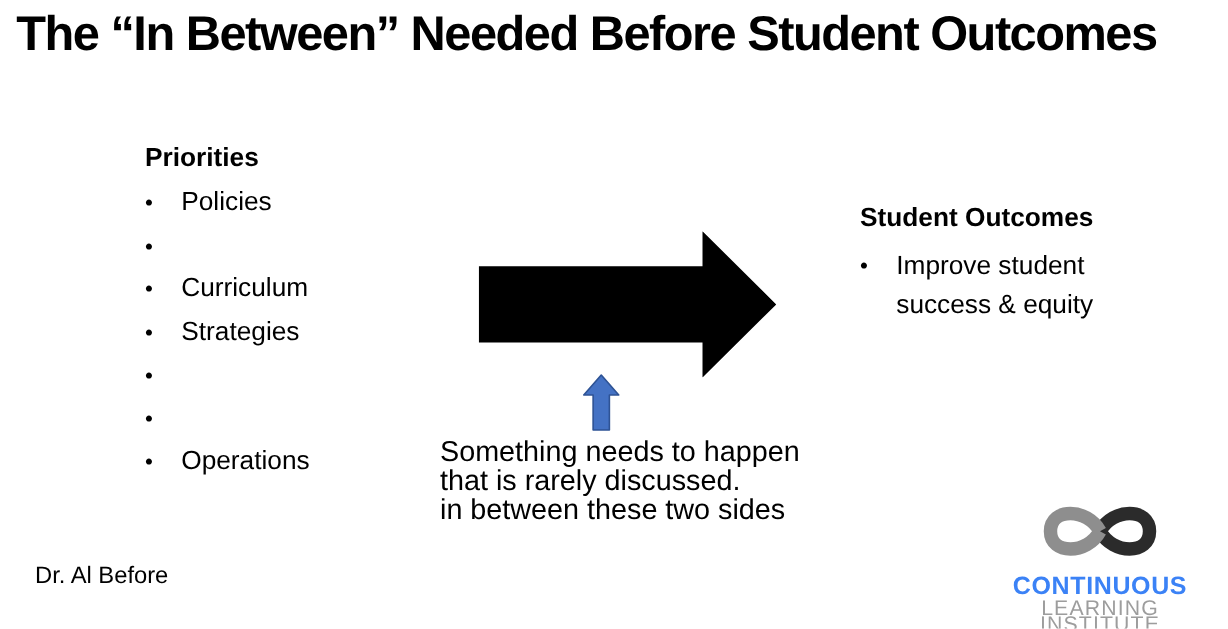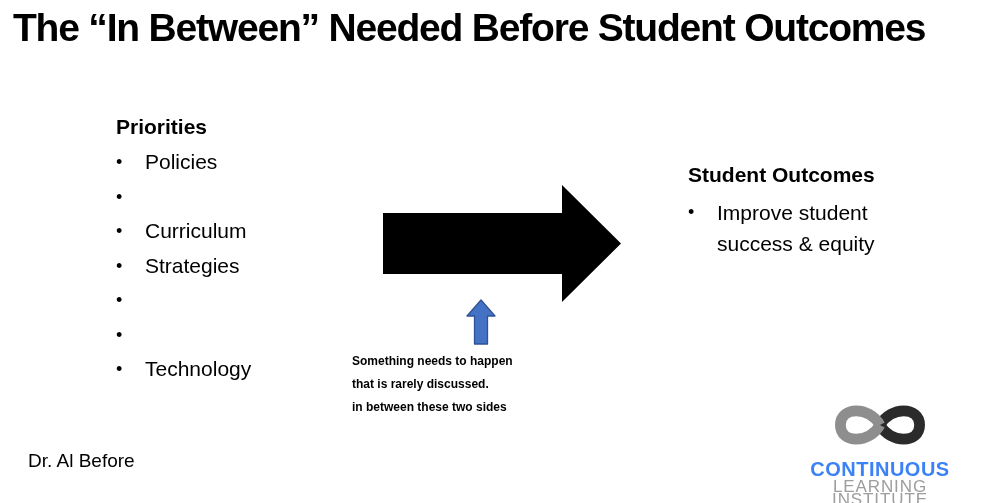--- a/index.html
+++ b/index.html
@@ -49,22 +49,22 @@
   .big-arrow { position: absolute; left: 383px; top: 185px; width: 238px; height: 117px; }
 
   
   .small-arrow { position: absolute; left: 466px; top: 299px; width: 30px; height: 46px; }
 
   
   .caption {
     position: absolute;
     left: 352px;
     top: 350px;
-    font-size: 12px;
-    font-weight: 700;
+    font-size: 23px;
+    font-weight: 400;
     line-height: 23px;
   }
   .caption span { display: block; }
 
   
   .outcomes { position: absolute; left: 688px; top: 160px; }
   .outcomes .bullet-item { line-height: 31px; margin-top: 7px; }
   .outcomes .bullet-text { width: 192px; }
 
   
@@ -127,21 +127,21 @@
         <span class="bullet-text">Strategies</span>
       </li>
       <li class="bullet-item">
         <span class="bullet-glyph">•</span>
       </li>
       <li class="bullet-item">
         <span class="bullet-glyph">•</span>
       </li>
       <li class="bullet-item">
         <span class="bullet-glyph">•</span>
-        <span class="bullet-text">Technology</span>
+        <span class="bullet-text">Operations</span>
       </li>
     </ul>
   </div>
 
   <svg class="big-arrow" viewBox="0 0 238 117" xmlns="http://www.w3.org/2000/svg" aria-hidden="true">
     <polygon points="0,28 179,28 179,0 238,58.5 179,117 179,89 0,89" fill="#000000"></polygon>
   </svg>
 
   <svg class="small-arrow" viewBox="0 0 30 46" xmlns="http://www.w3.org/2000/svg" aria-hidden="true">
     <polygon points="15,1 29,17 21.5,17 21.5,45 8.5,45 8.5,17 1,17" stroke-width="1.3" stroke-linejoin="round" fill="#4472C4" stroke="#2E5395"></polygon>

